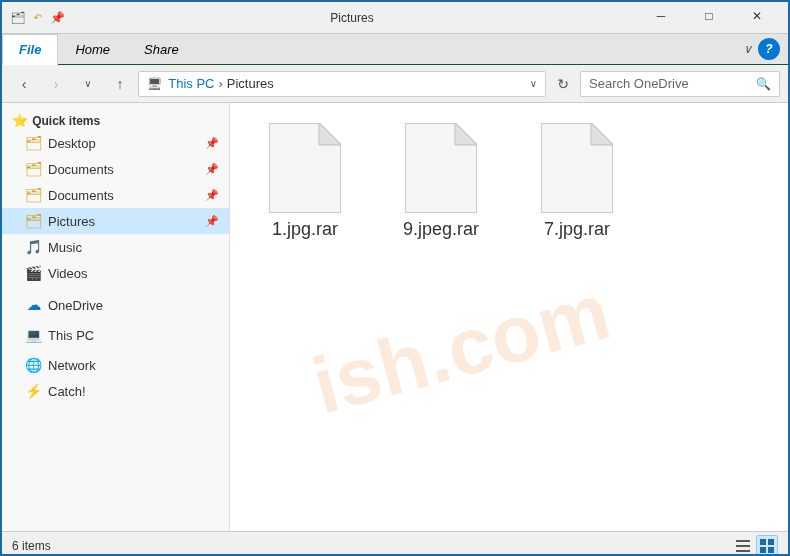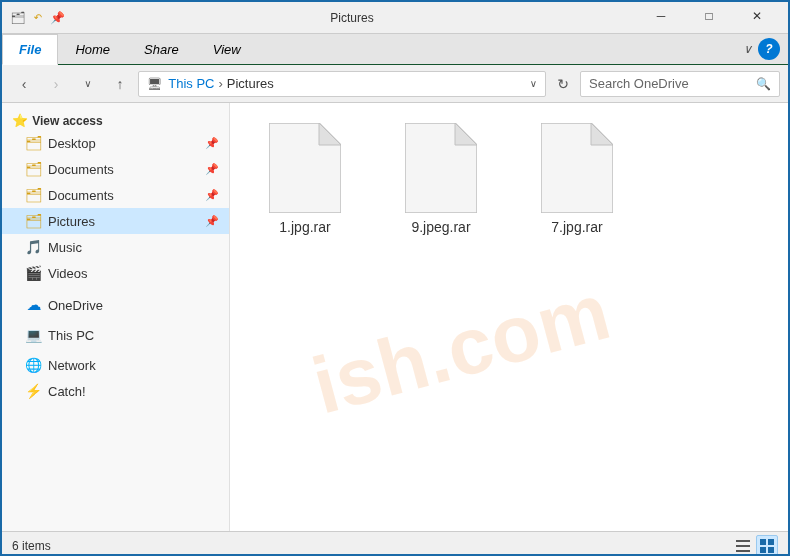--- a/index.html
+++ b/index.html
@@ -232,21 +232,21 @@
     .file-icon {
       width: 72px;
       height: 90px;
       position: relative;
     }
     .file-icon svg {
       width: 72px;
       height: 90px;
     }
     .file-name {
-      font-size: 14px;
+      font-size: 18px;
       color: #333;
       text-align: center;
     }
 
     
     .status-bar {
       height: 28px;
       background: #f0f0f0;
       border-top: 1px solid #ccc;
       display: flex;
@@ -309,21 +309,20 @@
     <div class="title-btn">□</div>
     <div class="title-btn close">✕</div>
   </div>
 </div>
 
 <div class="ribbon">
   <div class="ribbon-tabs">
     <div class="ribbon-tab active">File</div>
     <div class="ribbon-tab">Home</div>
     <div class="ribbon-tab">Share</div>
-    <div class="ribbon-tab">View</div>
     <div class="ribbon-extra">
       <span style="font-size:12px; color:#555;">∨</span>
       <div style="width:22px; height:22px; background:#0078d4; border-radius:50%; display:flex; align-items:center; justify-content:center; color:#fff; font-size:12px; font-weight:700; cursor:pointer;">?</div>
     </div>
   </div>
 </div>
 
 <div class="nav-bar">
   <div class="nav-btn">‹</div>
   <div class="nav-btn disabled">›</div>
@@ -345,21 +344,21 @@
     <span class="search-bar-icon">🔍</span>
   </div>
 </div>
 
 <div class="main-area">
 
   <div class="sidebar">
 
     <div class="sidebar-section-header">
       <span style="color:#f0c040; font-size:13px;">⭐</span>
-      <span>View access</span>
+      <span>Quick items</span>
     </div>
     <div class="sidebar-item">
       <span class="sidebar-icon" style="color:#d4a017;">🗂</span>
       <span>Desktop</span>
       <span class="pin-icon">📌</span>
     </div>
     <div class="sidebar-item">
       <span class="sidebar-icon" style="color:#d4a017;">🗂</span>
       <span>Documents</span>
       <span class="pin-icon">📌</span>

